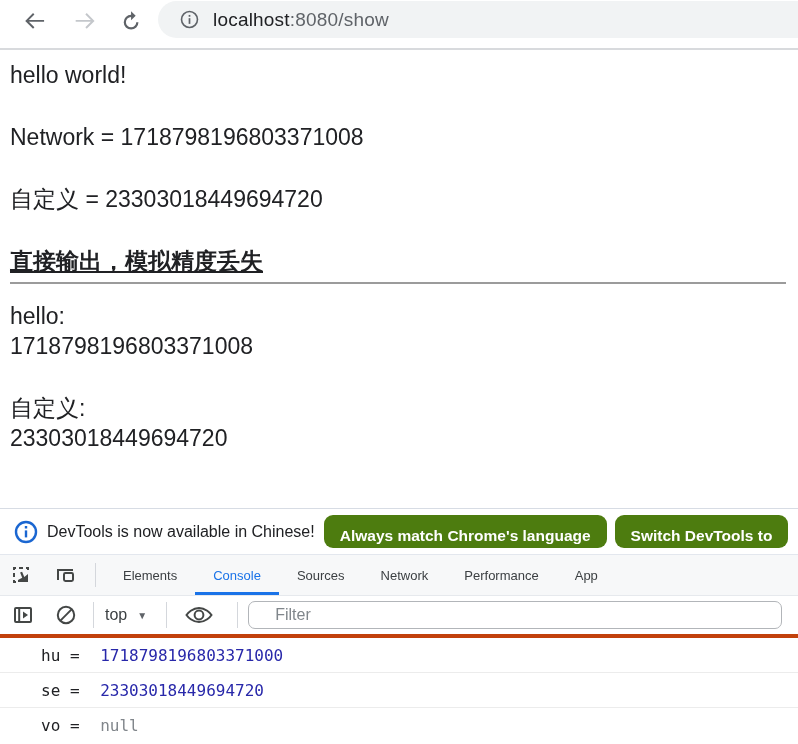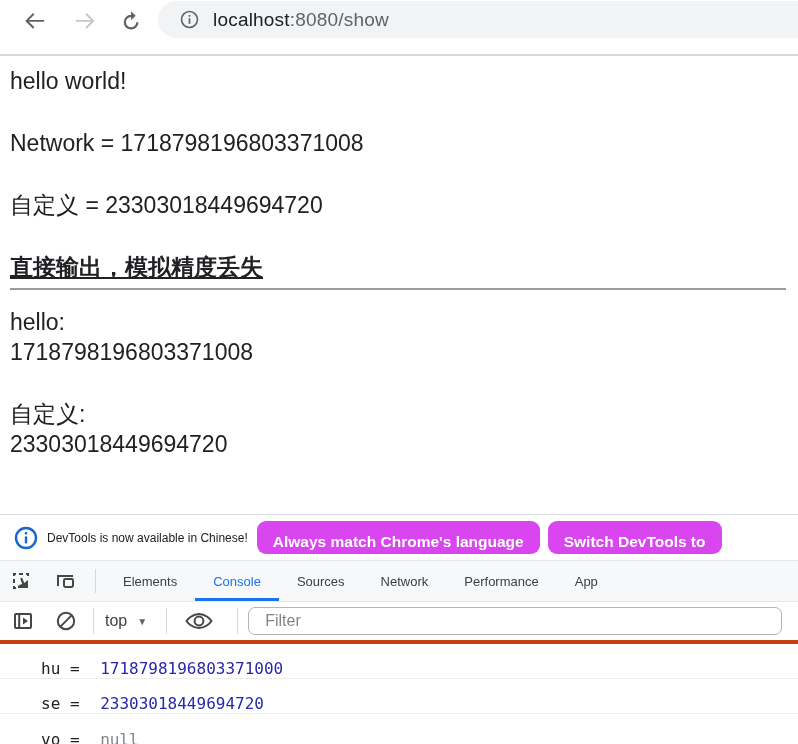--- a/index.html
+++ b/index.html
@@ -1,20 +1,20 @@
 <!DOCTYPE html>
 <html><head>
 <meta charset="utf-8">
 <style>
   * { margin:0; padding:0; box-sizing:border-box; }
   html,body { width:798px; height:744px; overflow:hidden; background:#fff;
     font-family:"Liberation Sans", sans-serif; color:#202124; }
 
   
-  .browser-toolbar { position:relative; height:56px; background:#fff;
+  .browser-toolbar { position:relative; height:50px; background:#fff;
     border-bottom:2px solid #d8dadd; }
   .nav-icon { position:absolute; top:8px; width:26px; height:26px; cursor:pointer; }
   .nav-back    { left:22px; }
   .nav-forward { left:72px; }
   .nav-reload  { left:118px; }
   .url-pill { position:absolute; left:158px; right:-20px; top:1px; height:37px;
     background:#f1f3f4; border-radius:19px; display:flex; align-items:center;
     padding-left:22px; }
   .url-info-icon { width:19px; height:19px; margin-right:14px; flex:0 0 auto; }
   .url-text { font-size:19px; letter-spacing:.2px; white-space:nowrap; }
@@ -26,23 +26,23 @@
   .page p { font-size:23px; line-height:30px; margin:0 0 32px; }
   .page .pg-heading { font-size:23px; line-height:30px; font-weight:bold; margin:0 0 6px;text-decoration:underline; }
   .page hr { border:none; border-top:2px solid #9b9b9b; margin:0 0 17px; }
 
   
   .devtools { border-top:1px solid #d7dce4; background:#fff; }
 
   .infobar { height:46px; display:flex; align-items:center; padding-left:14px;
     border-bottom:1px solid #e3e7ee; overflow:hidden; white-space:nowrap; }
   .infobar-icon { width:24px; height:24px; margin-right:9px; flex:0 0 auto; }
-  .infobar-msg { font-size:12px; color:#202124; margin-right:9px; }
+  .infobar-msg { font-size:16px; color:#202124; margin-right:9px; }
   .infobar-btn { flex:0 0 auto; height:33px; padding:12px 16px; margin-right:8px;
-    background:#d946ef; color:#fff; border:none; border-radius:9px;
+    background:#4d7c0f; color:#fff; border:none; border-radius:9px;
     font-family:"Liberation Sans",sans-serif; font-size:15.5px; font-weight:bold;
     cursor:pointer; }
 
   .tabbar { height:41px; display:flex; align-items:stretch; background:#f7f8f9;
     border-bottom:1px solid #e6e9ed; }
   .tab-tool { width:24px; align-self:center; height:24px; margin-left:9px; cursor:pointer; }
   .tab-tool + .tab-tool { margin-left:20px; }
   .vdiv { width:1px; height:24px; align-self:center; background:#d4d7dc; margin:0 9px 0 18px; }
   .tab { display:flex; align-items:center; padding:0 18px; font-size:13px;
     color:#3c4043; cursor:pointer; position:relative; }
@@ -57,27 +57,27 @@
   .ct-clear { margin-left:21px; }
   .ct-div { width:1px; height:26px; background:#d4d7dc; flex:0 0 auto; }
   .ct-div.d1 { margin:0 11px 0 16px; }
   .ct-div.d2 { margin:0 17px 0 19px; }
   .ct-div.d3 { margin:0 10px 0 23px; }
   .ct-context { display:flex; align-items:center; font-size:16px; color:#3c4043;
     cursor:pointer; }
   .ct-caret { font-size:10px; color:#5f6368; margin-left:10px; }
   .ct-eye { width:30px; height:22px; cursor:pointer; }
   .filter-input { flex:1; height:28px; margin-right:16px; border:1px solid #b2b5b9;
-    border-radius:7px; padding:0 16px; font-family:"Liberation Sans",sans-serif;
+    border-radius:7px; padding:0 26px; font-family:"Liberation Sans",sans-serif;
     font-size:16px; color:#c2410c; background:#fff; }
   .filter-input::placeholder { color:#80868b; }
 
   .console-messages { background:#fff;
     font-family:"DejaVu Sans Mono","Liberation Mono",monospace; font-size:16px; }
-  .console-row { height:35px; display:flex; align-items:flex-end; padding-left:41px;
+  .console-row { height:35px; display:flex; align-items:center; padding-left:41px;
     border-bottom:1px solid #ececec; }
   .console-row:last-child { border-bottom:none; }
   .crow-label { color:#202124; white-space:pre; }
   .crow-value { margin-left:11px; color:#2828aa; }
   .crow-value.null { color:#81868b; }
 
   svg { display:block; }
 </style>
 </head>
 <body>

